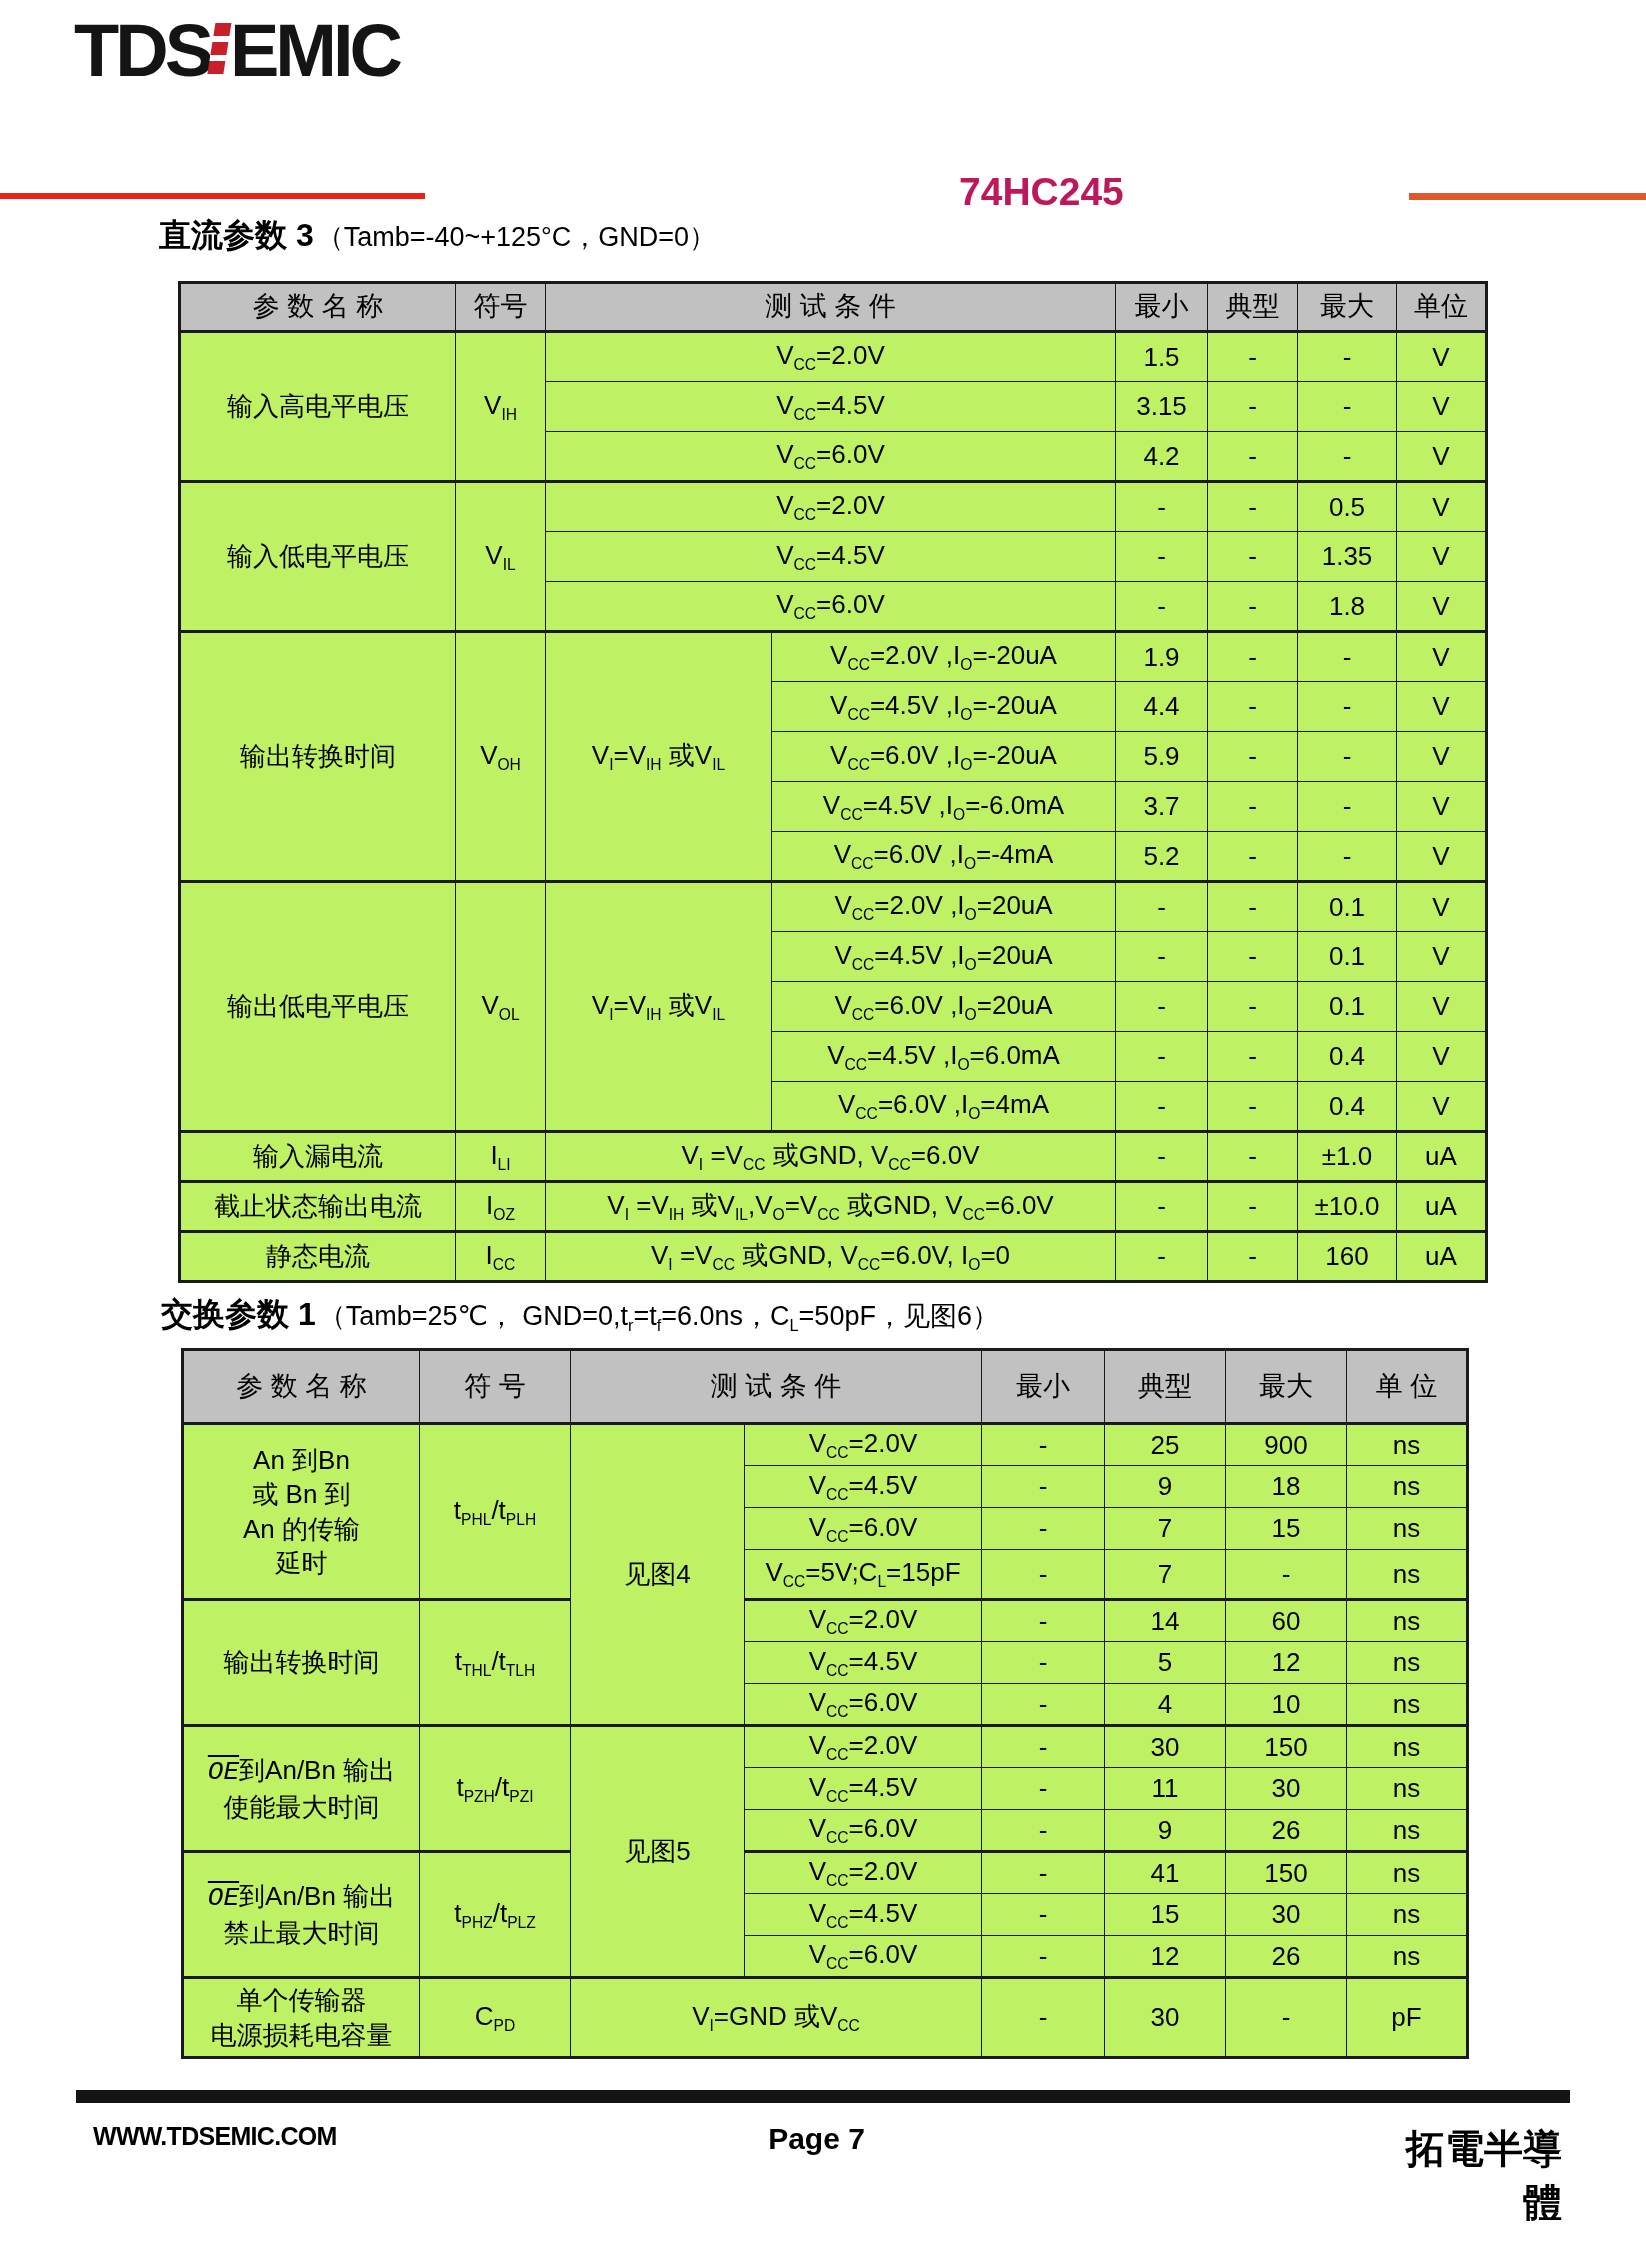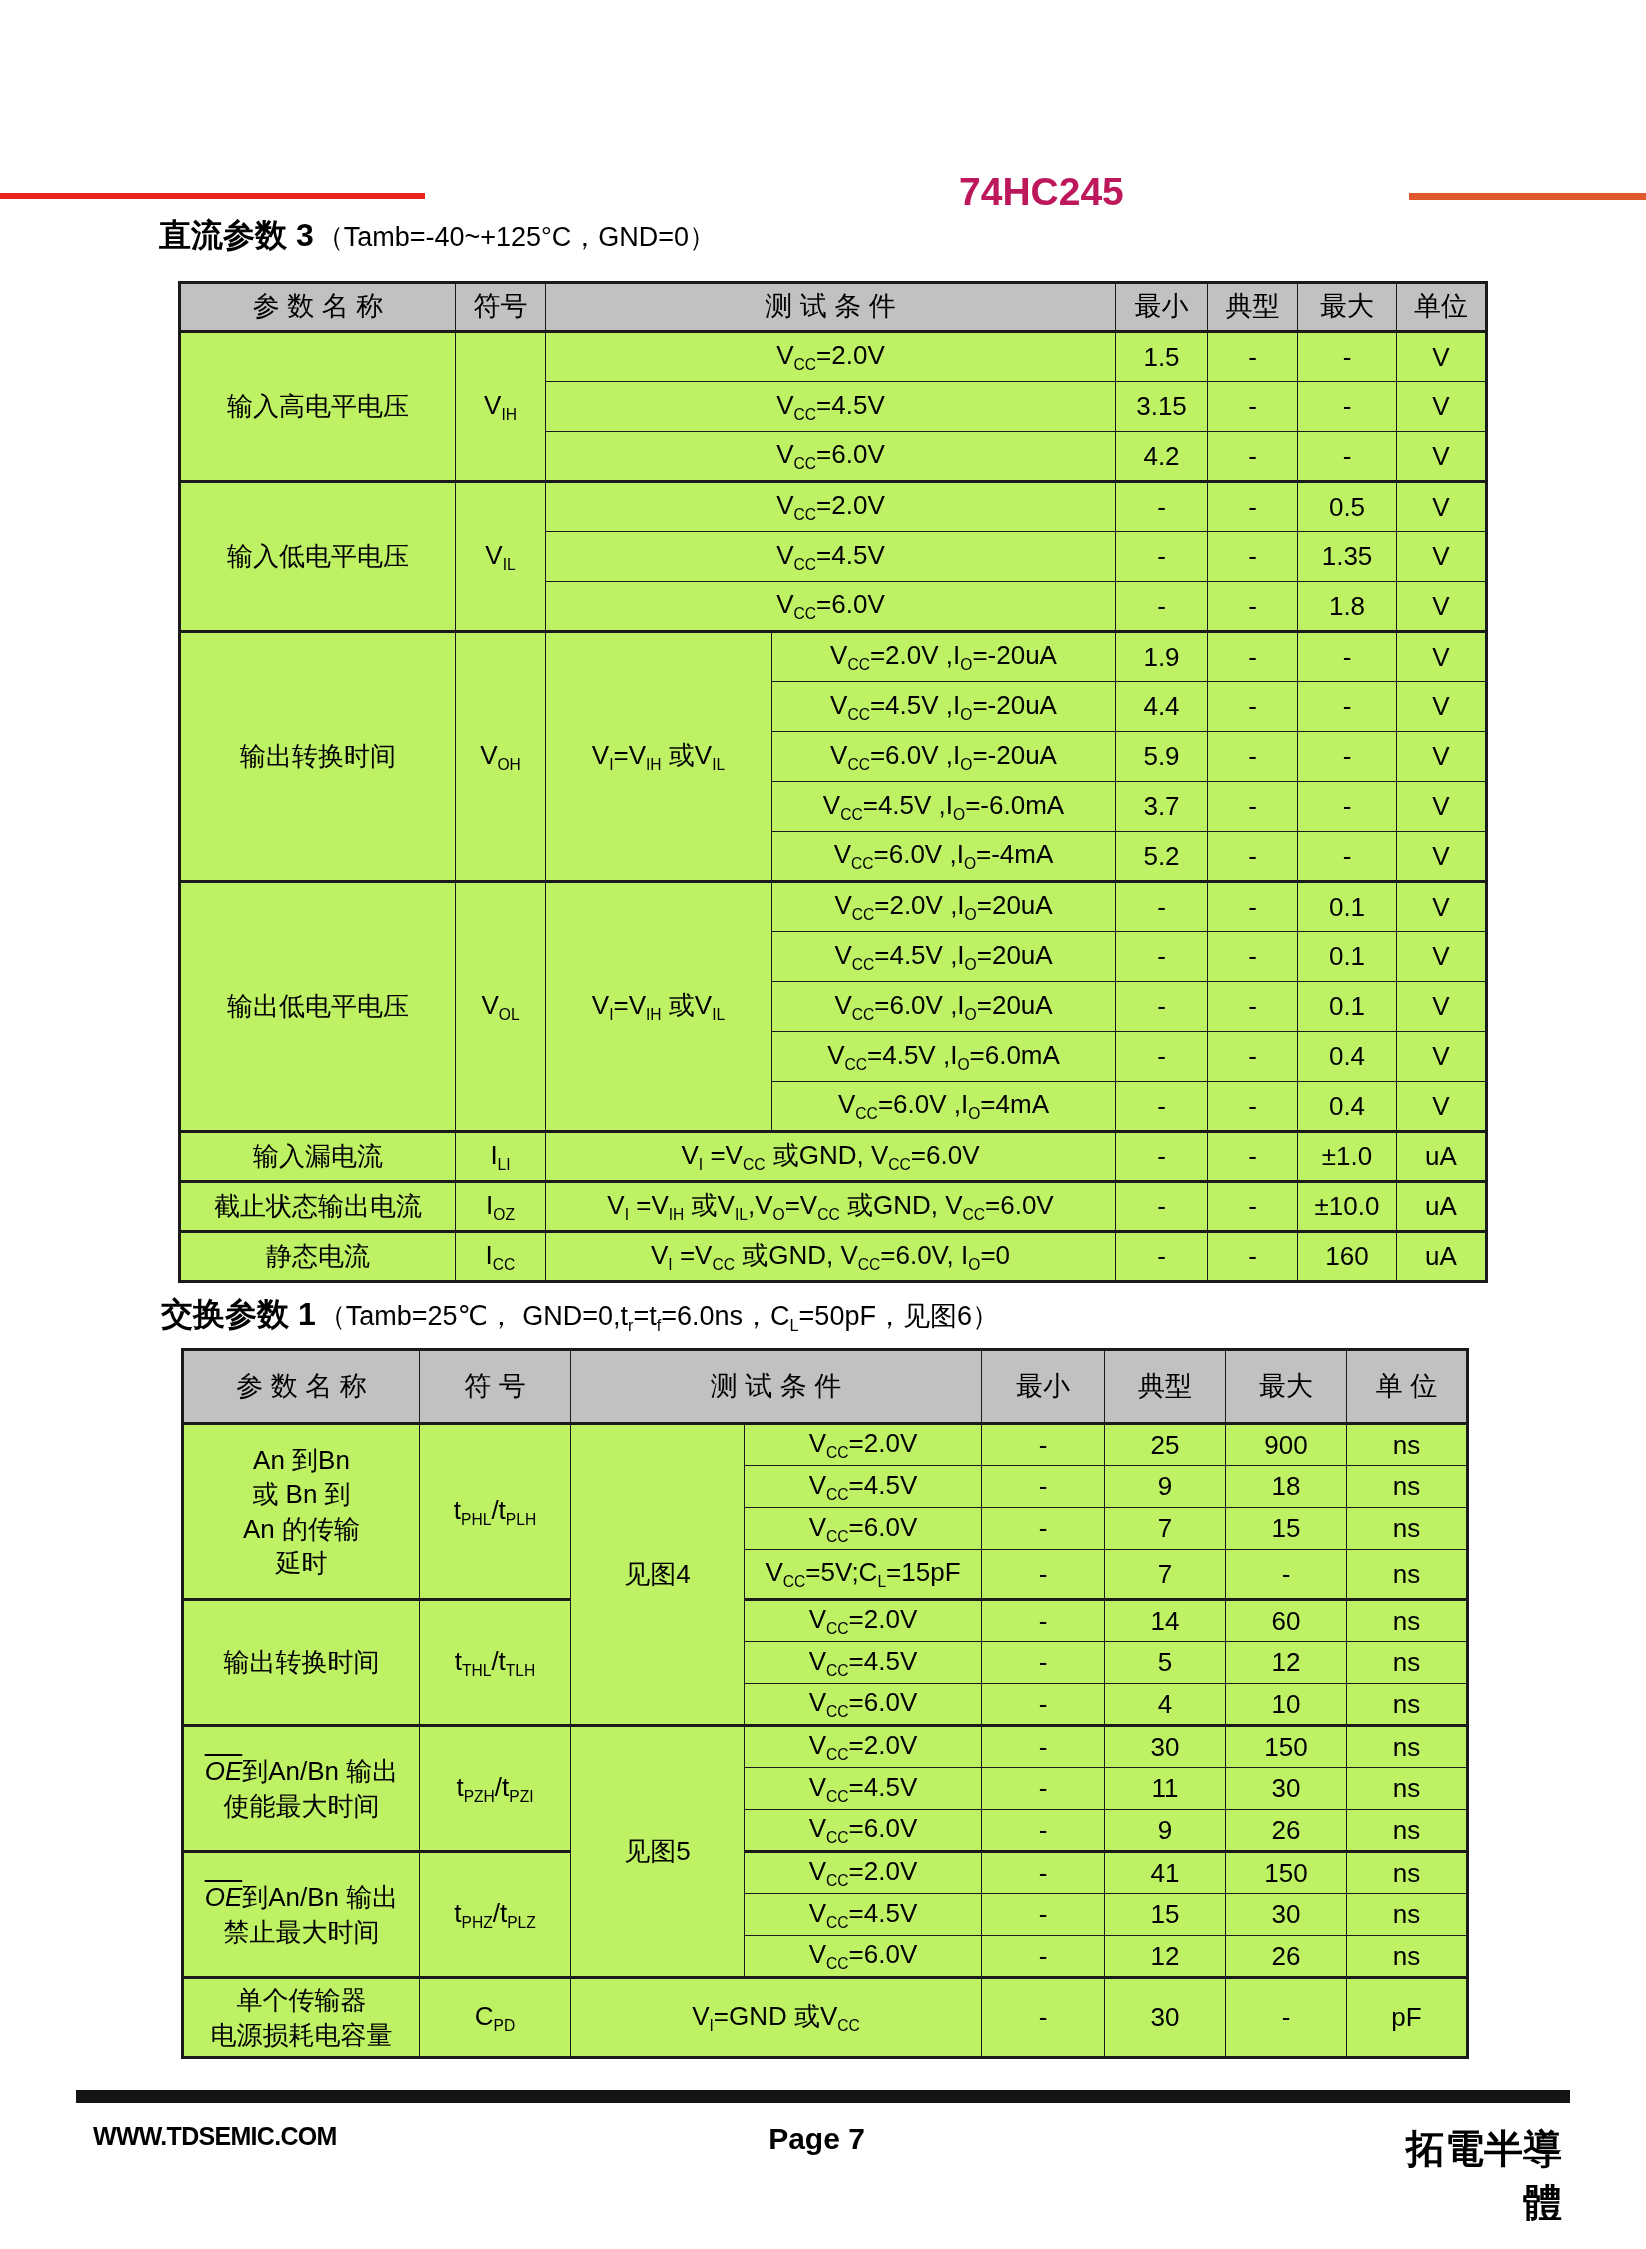--- a/index.html
+++ b/index.html
@@ -23,21 +23,21 @@
   #dc-head{left:159px;top:214px;}
   #sw-head{left:161px;top:1293px;}
   
   table{border-collapse:collapse;table-layout:fixed;background:#bef264;}
   table{border:3.3px solid #1a1a1a;}
   th,td{border:1.3px solid #1a1a1a;text-align:center;vertical-align:middle;
         font-size:26px;line-height:1.32;padding:0 4px;overflow:hidden;}
   th{background:#c1c1c1;font-weight:400;font-size:27px;border-bottom-width:3.3px;}
   tr.gs td{border-top-width:3.3px;}
   sub{font-size:0.60em;}
-  .ov{text-decoration:overline;font-style:italic;font-family:Liberation Sans, sans-serif;}
+  .ov{text-decoration:overline;font-style:italic;font-family:Liberation Mono, monospace;}
   #dc-table{position:absolute;left:178px;top:281px;}
   #dc-table table{width:1306px;}
   #dc-table tr{height:50px;}
   #dc-table tr.head{height:49px;}
   #sw-table{position:absolute;left:181px;top:1348px;}
   #sw-table table{width:1287px;}
   #sw-table tr{height:42px;}
   #sw-table tr.head{height:74px;}
   #sw-table tr.tall{height:50px;}
   #sw-table tr.tall2{height:80px;}
@@ -45,20 +45,25 @@
   .footer-bar{position:absolute;left:76px;top:2090px;width:1494px;height:12.6px;background:#141414;}
   .footer-url{position:absolute;left:93px;top:2122px;font-size:25px;font-weight:600;letter-spacing:-0.7px;}
   .footer-page{position:absolute;left:730px;top:2122px;width:173px;text-align:center;font-size:30px;font-weight:600;}
   .footer-brand{position:absolute;left:1368px;top:2122px;width:194px;text-align:right;font-size:39px;font-weight:700;}
 </style>
 </head>
 <body>
 
 <div class="page">
 
+  <div class="logo">
+    <span>TDS</span>
+    <span class="logo-bars"></span>
+    <span>EMIC</span>
+  </div>
   <div class="rule-left"></div>
   <div class="part-title">74HC245</div>
   <div class="rule-right"></div>
 
   <div class="sec-head" id="dc-head">
     <span class="t">直流参数 3</span>
     <span class="s">（Tamb=-40~+125°C，GND=0）</span>
   </div>
 
   <div id="dc-table">

